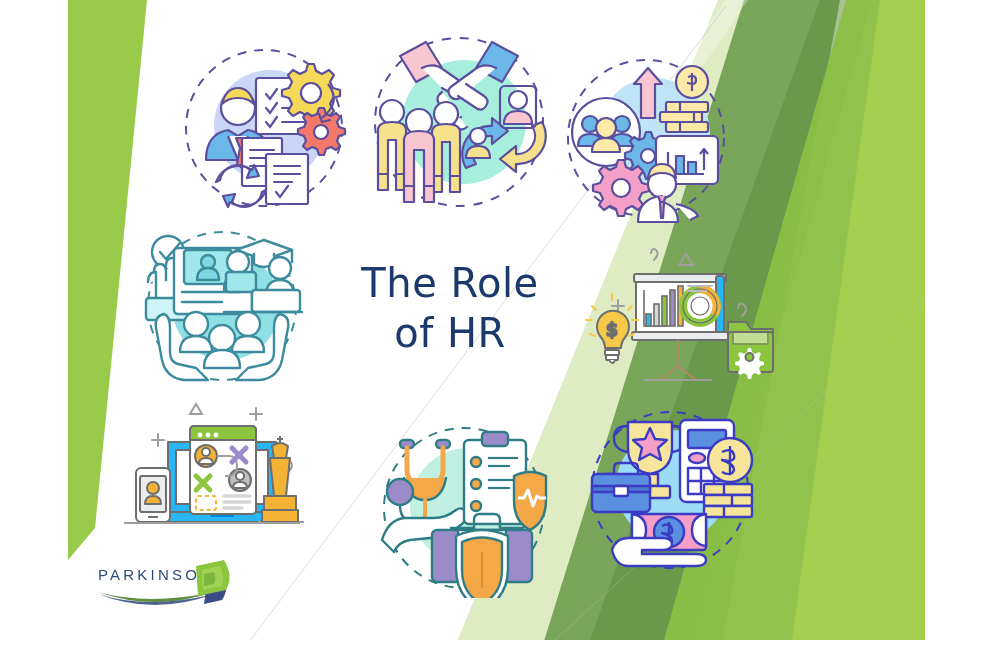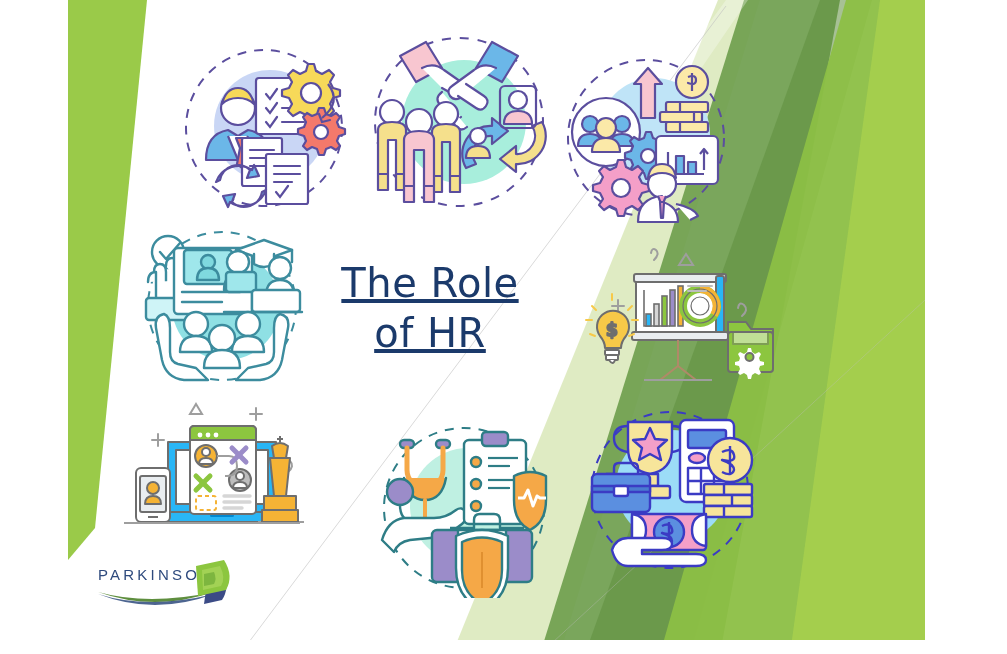--- a/index.html
+++ b/index.html
@@ -4,26 +4,25 @@
 <style>
   html,body{margin:0;padding:0;background:#ffffff;}
   body{width:1007px;height:654px;overflow:hidden;font-family:"Liberation Sans",sans-serif;}
   #slide{position:relative;width:1007px;height:654px;background:#ffffff;overflow:hidden;}
 
   
   .deco{position:absolute;top:0;left:0;width:1007px;height:654px;pointer-events:none;}
 
   
   #title{
-    position:absolute;left:310px;top:258px;width:240px;
+    position:absolute;left:330px;top:258px;width:240px;
     text-align:center;color:#1B3A6B;
     font-family:"DejaVu Sans",sans-serif;
     font-size:40px;line-height:50px;font-weight:400;letter-spacing:.5px;
     white-space:pre-line;
-    text-decoration:underline;
   }
 
   
   .ill{position:absolute;}
 
   
   #logo{position:absolute;left:90px;top:548px;width:170px;height:78px;}
   #logo-word{
     position:absolute;left:8px;top:18px;
     font-family:"Liberation Sans",sans-serif;

